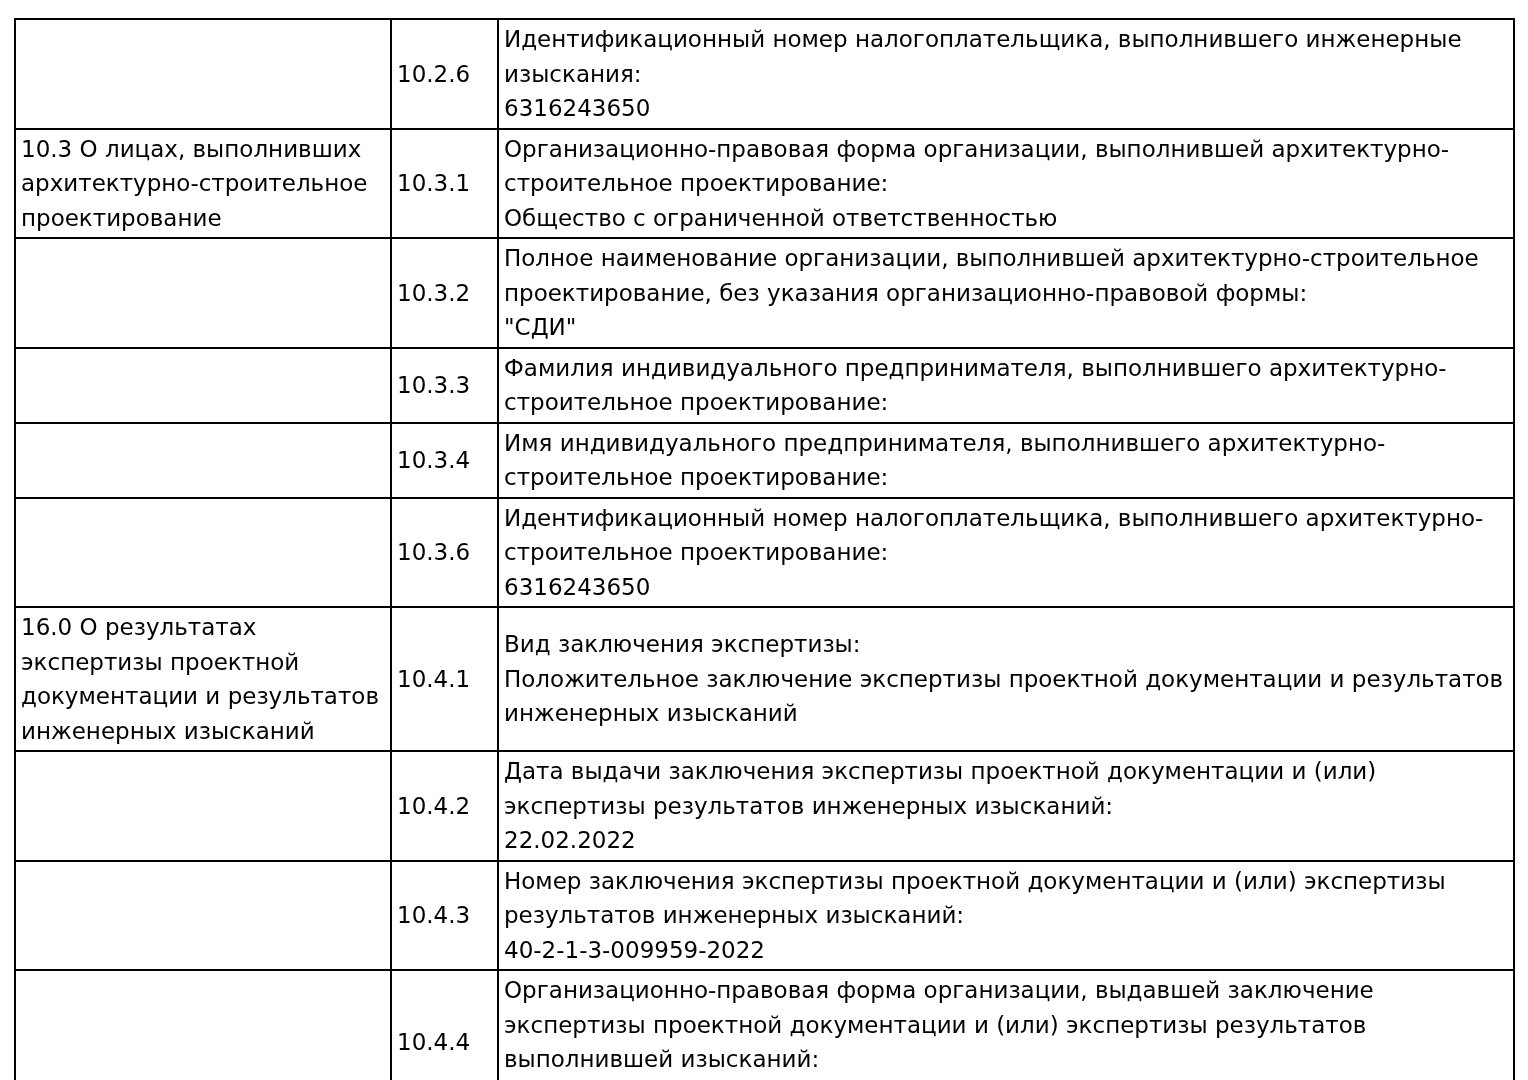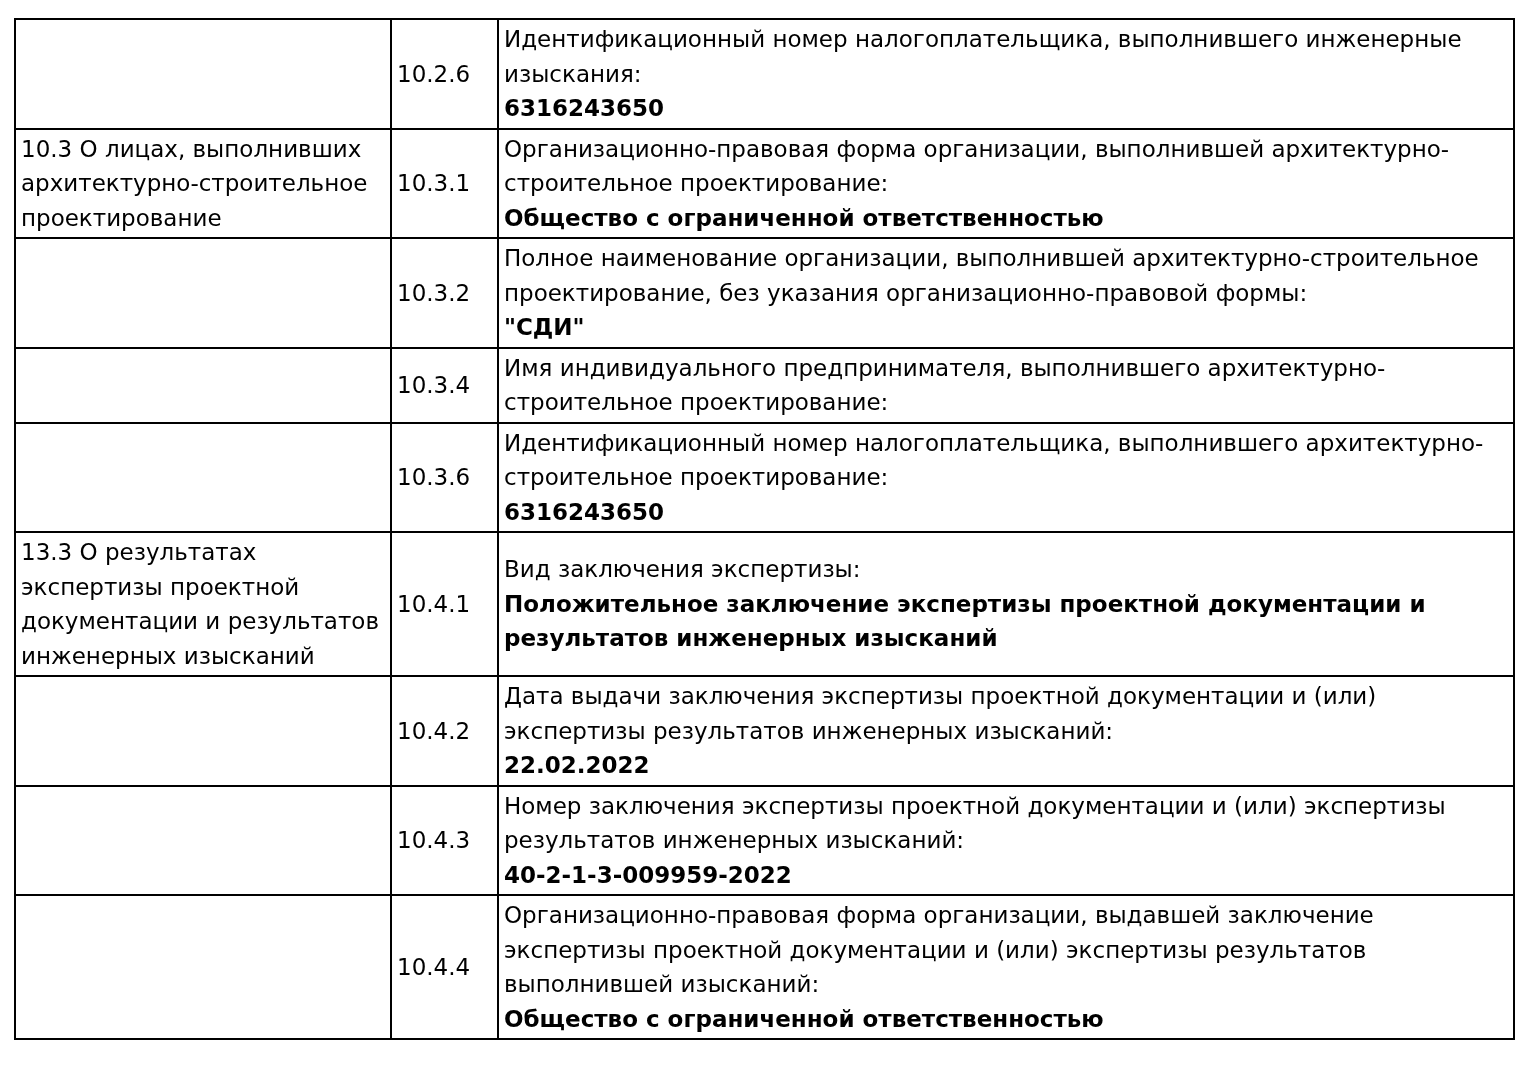--- a/index.html
+++ b/index.html
@@ -35,21 +35,21 @@
     vertical-align: top;
     margin-top: 32px;
   }
   td.col-number {
     vertical-align: middle;
   }
   td.col-content {
     vertical-align: middle;
   }
   .content-value {
-    font-weight: bold;
+    font-weight: normal;
   }
 </style>
 </head>
 <body>
 
 <div class="page">
   <table class="decl-table">
     <colgroup>
       <col style="width:376px">
       <col style="width:107px">
@@ -83,39 +83,49 @@
     <td class="col-number">10.3.2</td>
     <td class="col-content">
       <div class="content-label">Полное наименование организации, выполнившей архитектурно-строительное проектирование, без указания организационно-правовой формы:</div>
       <div class="content-value">"СДИ"</div>
     </td>
   </tr>
         <tr>
     <td class="col-section">
       <span></span>
     </td>
+    <td class="col-number">10.3.3</td>
+    <td class="col-content">
+      <div class="content-label">Фамилия индивидуального предпринимателя, выполнившего архитектурно-строительное проектирование:</div>
+      <div class="content-value"></div>
+    </td>
+  </tr>
+        <tr>
+    <td class="col-section">
+      <span></span>
+    </td>
     <td class="col-number">10.3.4</td>
     <td class="col-content">
       <div class="content-label">Имя индивидуального предпринимателя, выполнившего архитектурно-строительное проектирование:</div>
       <div class="content-value"></div>
     </td>
   </tr>
         <tr>
     <td class="col-section">
       <span></span>
     </td>
     <td class="col-number">10.3.6</td>
     <td class="col-content">
       <div class="content-label">Идентификационный номер налогоплательщика, выполнившего архитектурно-строительное проектирование:</div>
       <div class="content-value">6316243650</div>
     </td>
   </tr>
         <tr>
     <td class="col-section">
-      <span>13.3 О результатах экспертизы проектной документации и результатов инженерных изысканий</span>
+      <span>16.0 О результатах экспертизы проектной документации и результатов инженерных изысканий</span>
     </td>
     <td class="col-number">10.4.1</td>
     <td class="col-content">
       <div class="content-label">Вид заключения экспертизы:</div>
       <div class="content-value">Положительное заключение экспертизы проектной документации и результатов инженерных изысканий</div>
     </td>
   </tr>
         <tr>
     <td class="col-section">
       <span></span>

